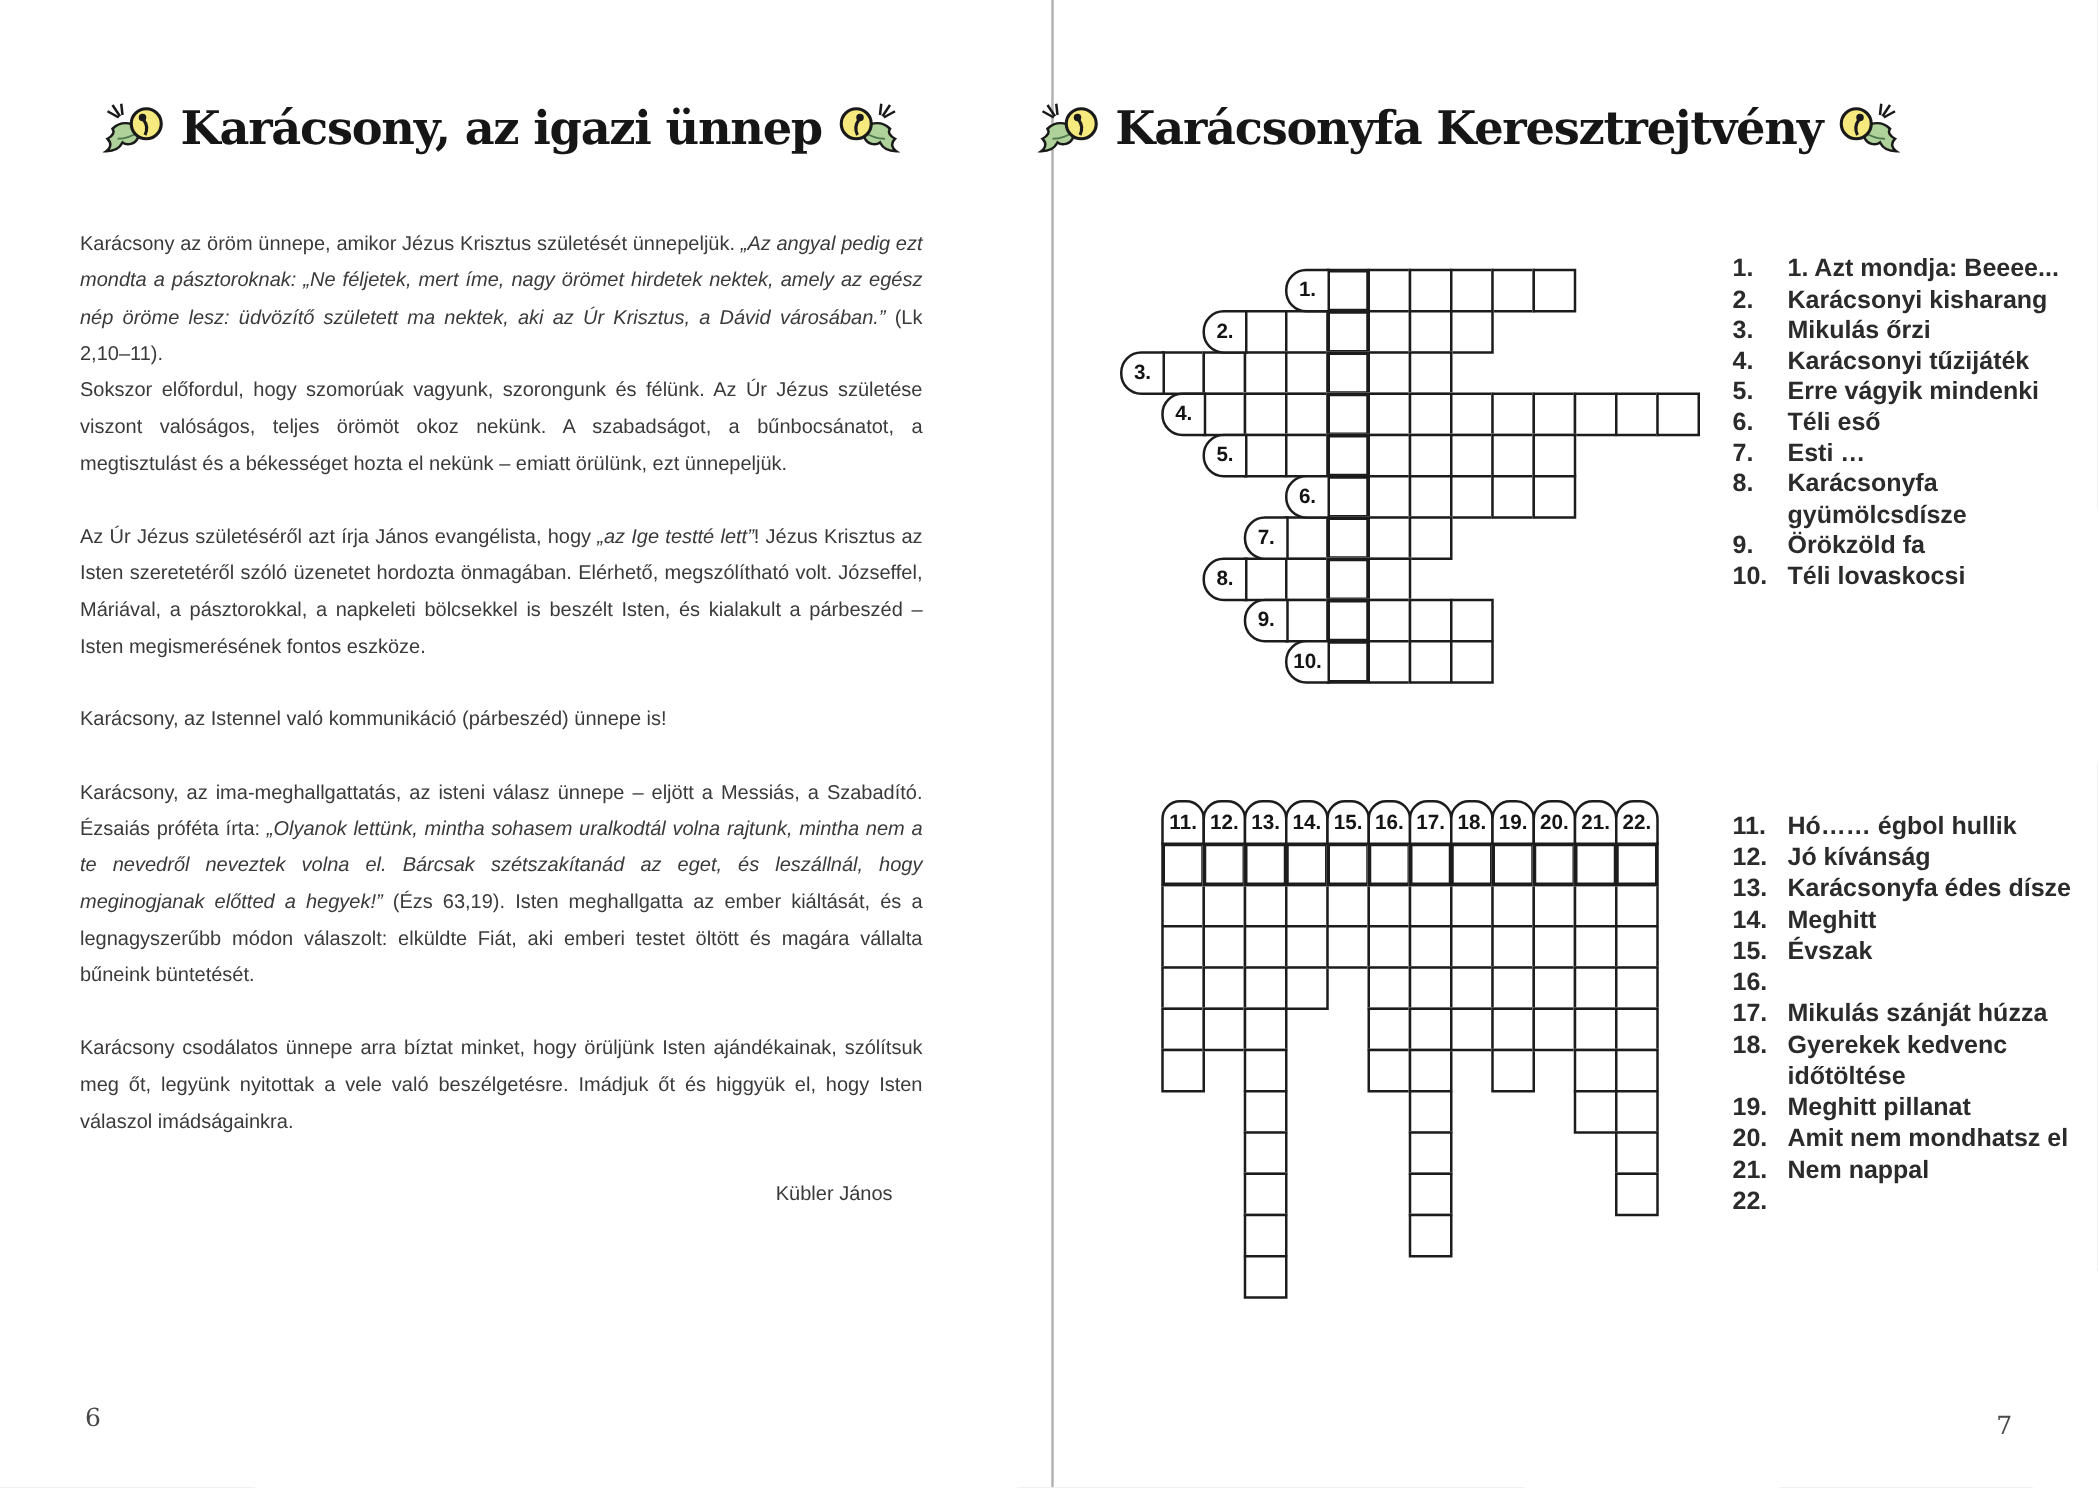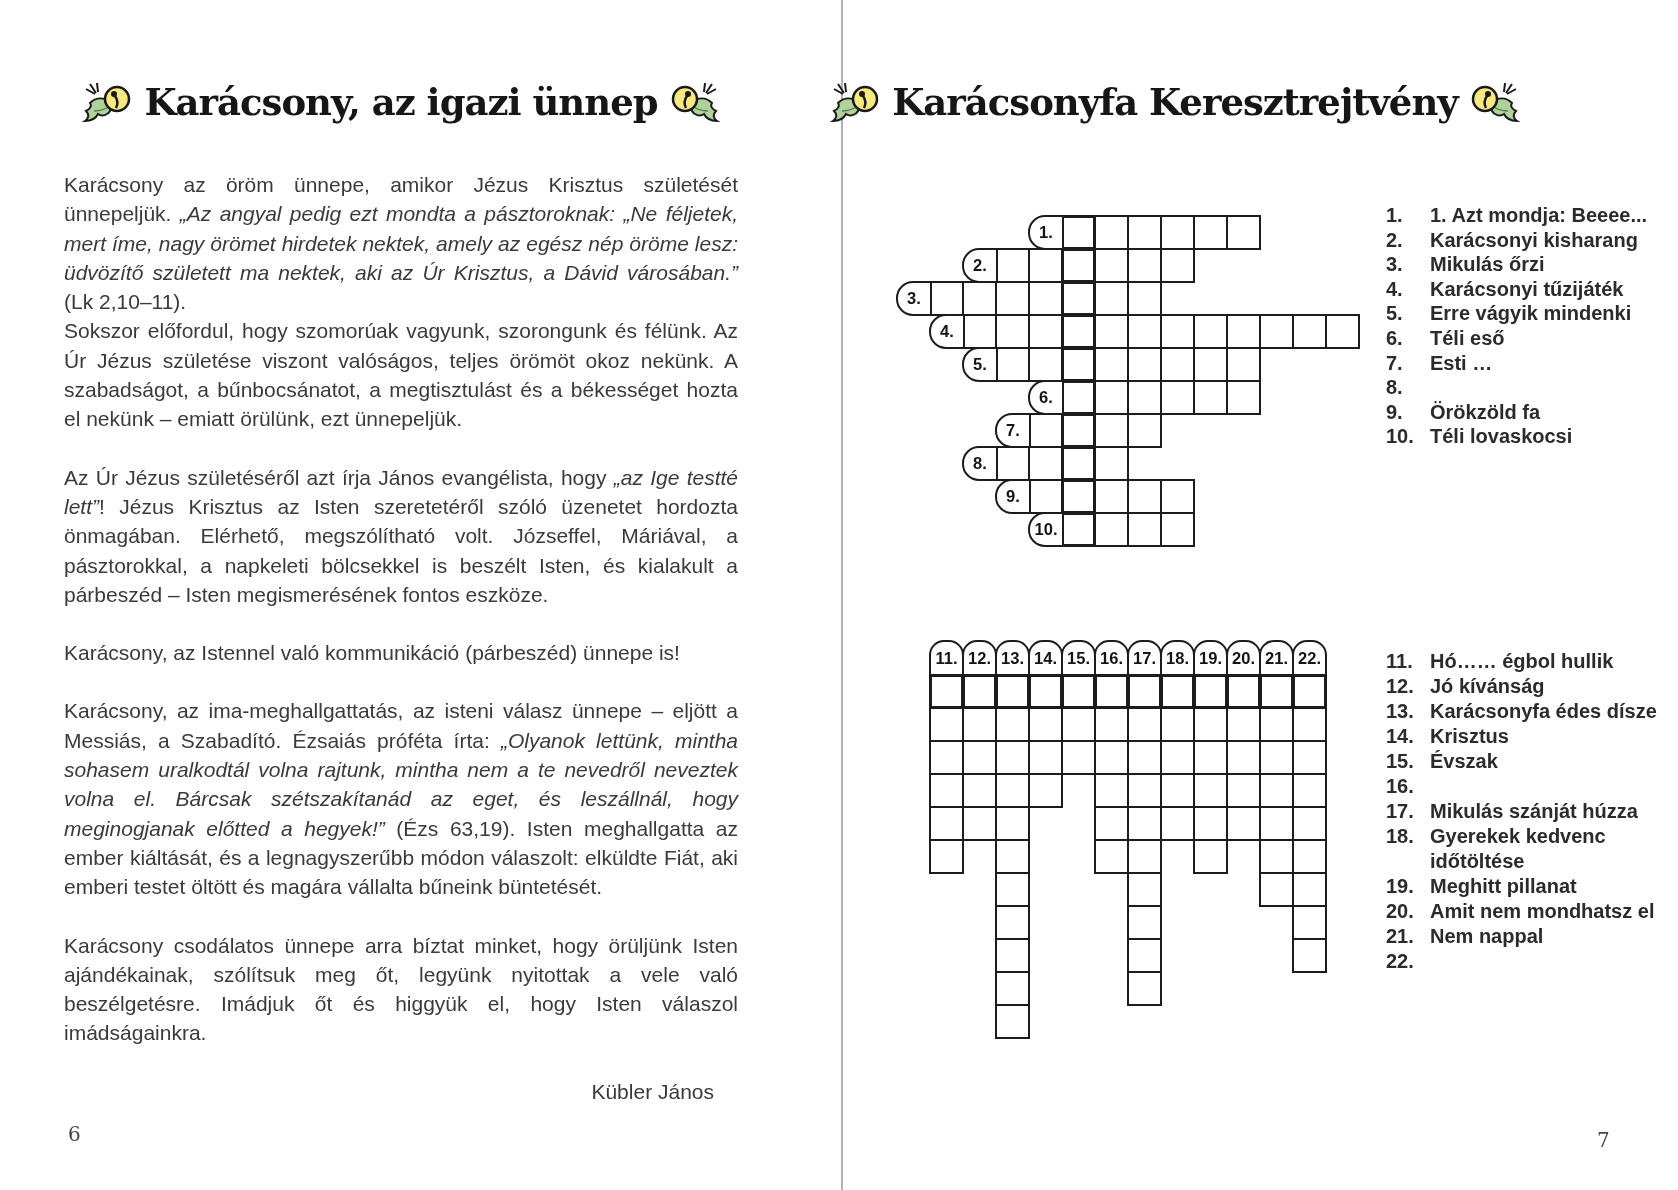--- a/index.html
+++ b/index.html
@@ -6,21 +6,21 @@
   .canvas{position:relative;width:1678px;height:1190px;background:#ffffff;overflow:hidden;
           font-family:"Liberation Sans",sans-serif;color:#3c3c3c;}
   .divider{position:absolute;left:841px;top:0;width:2px;height:1190px;background:#b3b3b3;}
   
   .title-row{position:absolute;display:flex;align-items:center;justify-content:center;gap:10px;}
   .title-row h1{margin:0;font-family:"DejaVu Serif",serif;font-weight:700;font-size:37px;
                 color:#161616;letter-spacing:-1px;white-space:nowrap;}
   .orn{flex:0 0 auto;}
   .orn.flip{transform:scaleX(-1);}
   
-  .body-text{position:absolute;left:64px;top:170px;width:674px;font-size:21px;line-height:29.3px;
+  .body-text{position:absolute;left:64px;top:181px;width:674px;font-size:16px;line-height:29.3px;
              text-align:justify;color:#3a3a3a;}
   .body-text p{margin:0;}
   .body-text p.gap{margin-top:29px;}
   .body-text .it{font-style:italic;}
   .signature{text-align:right;padding-right:24px;margin-top:6px;}
   .page-num{position:absolute;font-family:"DejaVu Serif",serif;font-size:20px;color:#474747;}
   
   .grid{position:absolute;}
   .cell{position:absolute;box-sizing:border-box;border:2px solid #1c1c1c;background:#fff;}
   .cell.sol{border-width:3px;z-index:2;}
@@ -284,20 +284,21 @@
       <div class="clue">
         <div class="num">6.</div>
         <div class="txt">Téli eső</div>
       </div>
       <div class="clue">
         <div class="num">7.</div>
         <div class="txt">Esti …</div>
       </div>
       <div class="clue">
         <div class="num">8.</div>
+        <div class="txt">Karácsonyfa gyümölcsdísze</div>
       </div>
       <div class="clue">
         <div class="num">9.</div>
         <div class="txt">Örökzöld fa</div>
       </div>
       <div class="clue">
         <div class="num">10.</div>
         <div class="txt">Téli lovaskocsi</div>
       </div>
     </div>
@@ -309,21 +310,21 @@
       <div class="clue">
         <div class="num">12.</div>
         <div class="txt">Jó kívánság</div>
       </div>
       <div class="clue">
         <div class="num">13.</div>
         <div class="txt">Karácsonyfa édes dísze</div>
       </div>
       <div class="clue">
         <div class="num">14.</div>
-        <div class="txt">Krisztus</div>
+        <div class="txt">Meghitt</div>
       </div>
       <div class="clue">
         <div class="num">15.</div>
         <div class="txt">Évszak</div>
       </div>
       <div class="clue">
         <div class="num">16.</div>
       </div>
       <div class="clue">
         <div class="num">17.</div>

